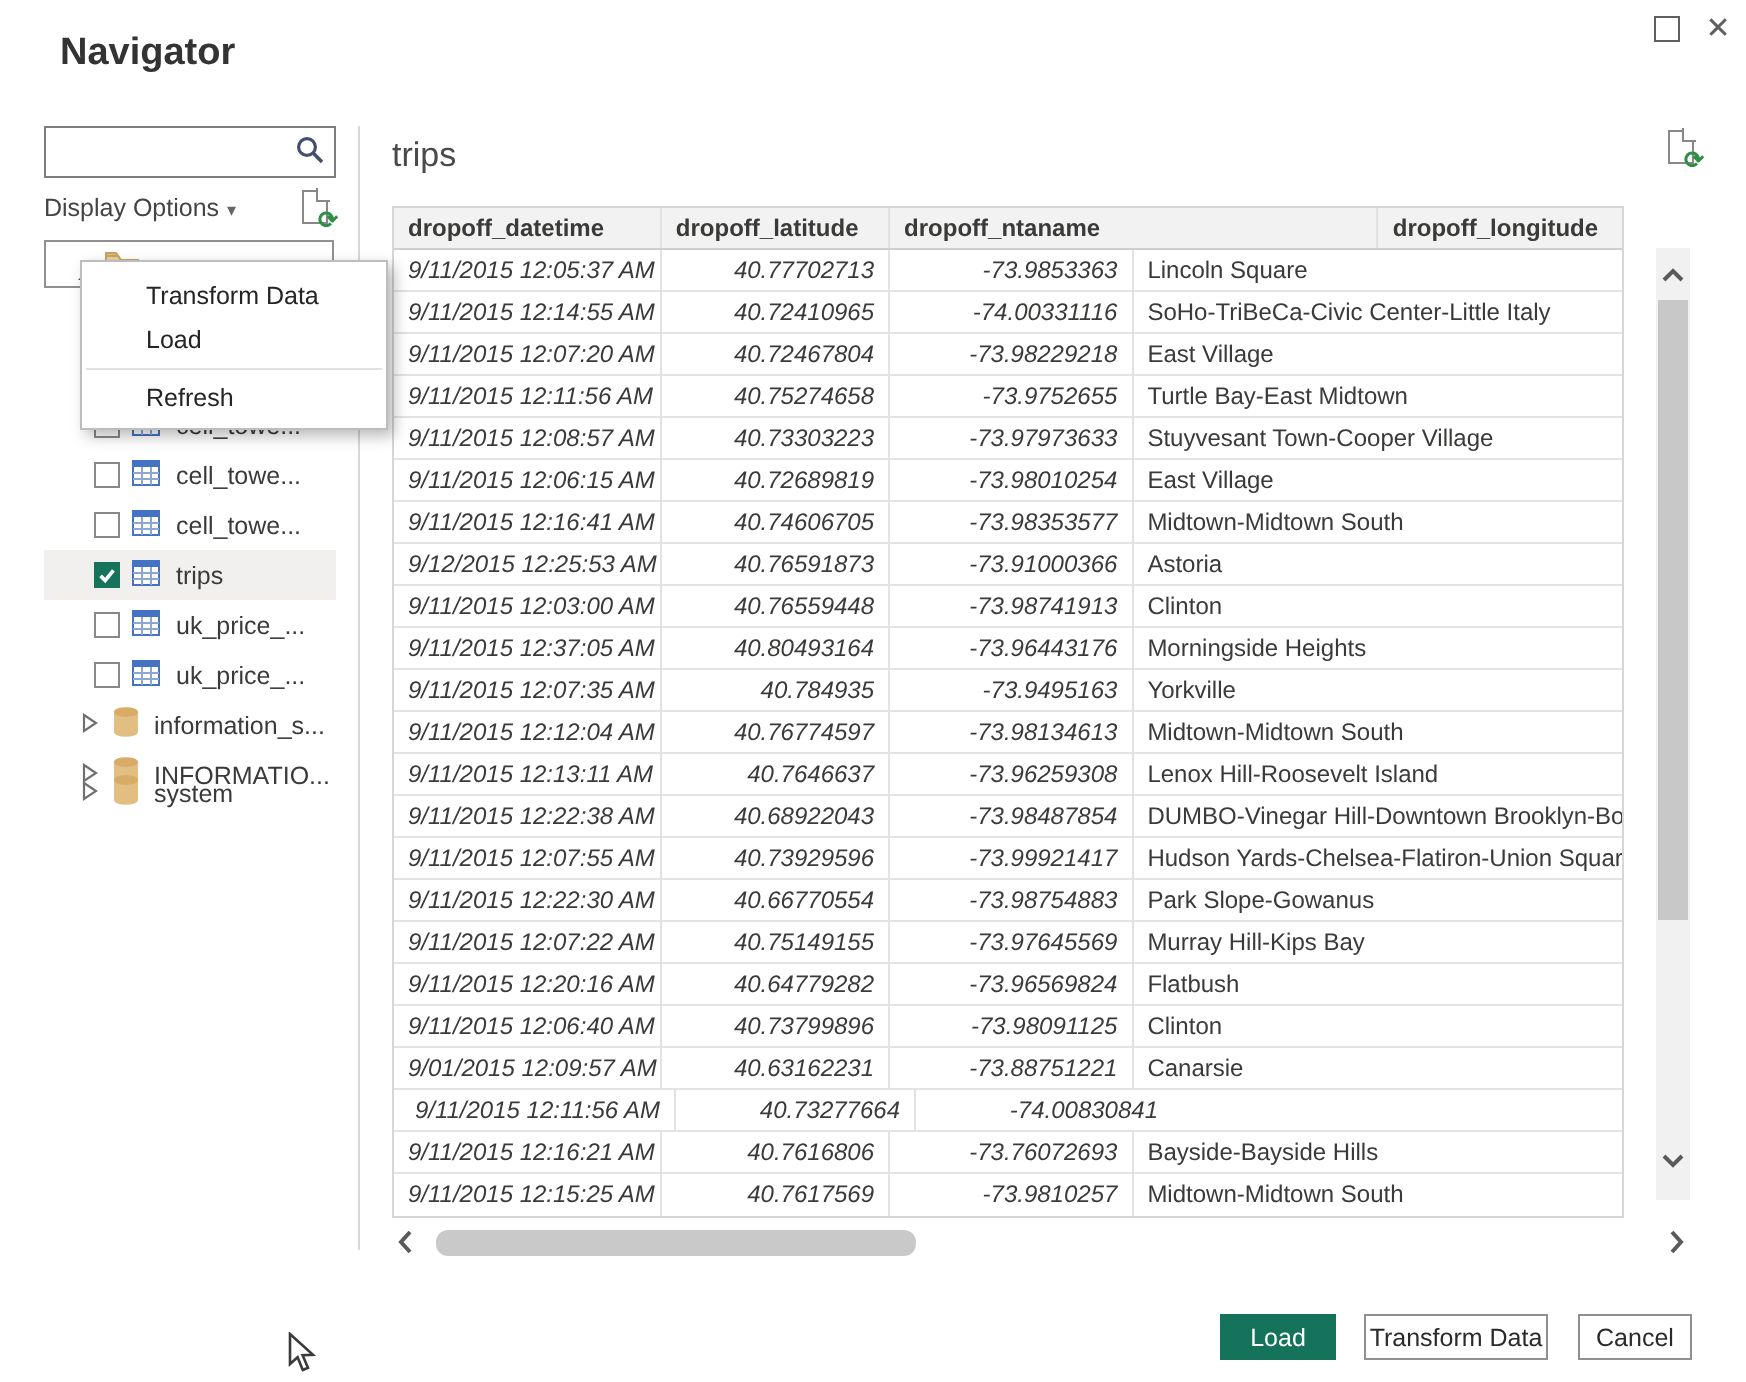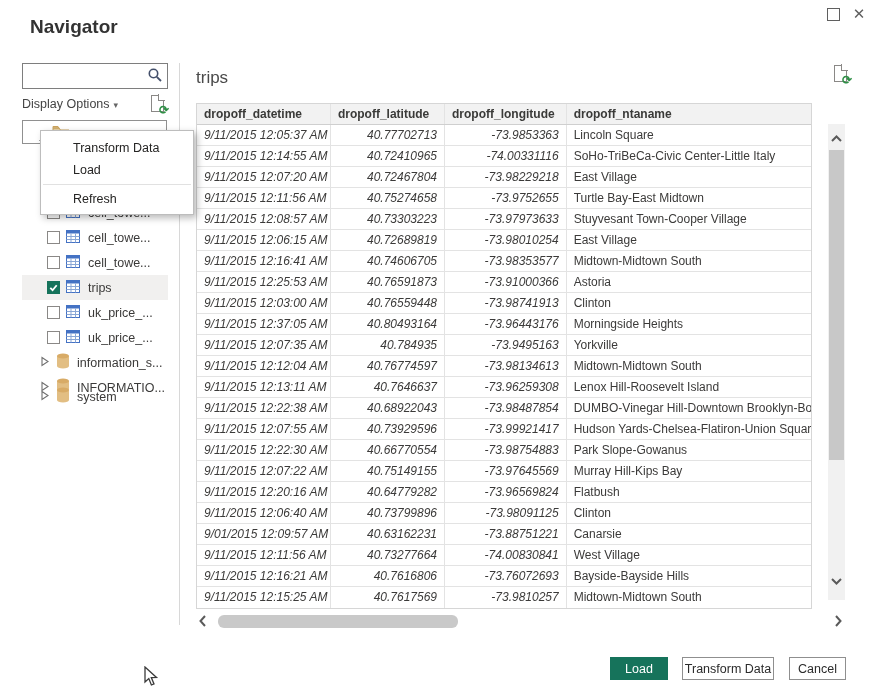--- a/index.html
+++ b/index.html
@@ -252,22 +252,22 @@
       <span class="fold"></span>
       <span class="spin">⟳</span>
     </span>
   </div>
   <div class="prev-title">trips</div>
 
   <div class="table">
       <div class="t-row t-head">
         <div class="t-cell" style="width: 141px;">dropoff_datetime</div>
         <div class="t-cell" style="width: 120px;">dropoff_latitude</div>
+        <div class="t-cell" style="width: 258px;">dropoff_ntaname</div>
         <div class="t-cell" style="width: 128px;">dropoff_longitude</div>
-        <div class="t-cell" style="width: 258px;">dropoff_ntaname</div>
       </div>
       <div class="t-row">
         <div class="t-cell num" style="width: 141px;">9/11/2015 12:05:37 AM</div>
         <div class="t-cell num" style="width: 120px;">40.77702713</div>
         <div class="t-cell num" style="width: 128px;">-73.9853363</div>
         <div class="t-cell txt" style="width: 258px;">Lincoln Square</div>
       </div>
       <div class="t-row">
         <div class="t-cell num" style="width: 141px;">9/11/2015 12:14:55 AM</div>
         <div class="t-cell num" style="width: 120px;">40.72410965</div>
@@ -298,21 +298,21 @@
         <div class="t-cell num" style="width: 128px;">-73.98010254</div>
         <div class="t-cell txt" style="width: 258px;">East Village</div>
       </div>
       <div class="t-row">
         <div class="t-cell num" style="width: 141px;">9/11/2015 12:16:41 AM</div>
         <div class="t-cell num" style="width: 120px;">40.74606705</div>
         <div class="t-cell num" style="width: 128px;">-73.98353577</div>
         <div class="t-cell txt" style="width: 258px;">Midtown-Midtown South</div>
       </div>
       <div class="t-row">
-        <div class="t-cell num" style="width: 141px;">9/11/2015 12:25:53 AM</div>
+        <div class="t-cell num" style="width: 141px;">9/12/2015 12:25:53 AM</div>
         <div class="t-cell num" style="width: 120px;">40.76591873</div>
         <div class="t-cell num" style="width: 128px;">-73.91000366</div>
         <div class="t-cell txt" style="width: 258px;">Astoria</div>
       </div>
       <div class="t-row">
         <div class="t-cell num" style="width: 141px;">9/11/2015 12:03:00 AM</div>
         <div class="t-cell num" style="width: 120px;">40.76559448</div>
         <div class="t-cell num" style="width: 128px;">-73.98741913</div>
         <div class="t-cell txt" style="width: 258px;">Clinton</div>
       </div>
@@ -379,21 +379,20 @@
       <div class="t-row">
         <div class="t-cell num" style="width: 141px;">9/01/2015 12:09:57 AM</div>
         <div class="t-cell num" style="width: 120px;">40.63162231</div>
         <div class="t-cell num" style="width: 128px;">-73.88751221</div>
         <div class="t-cell txt" style="width: 258px;">Canarsie</div>
       </div>
       <div class="t-row">
         <div class="t-cell num" style="width: 141px;">9/11/2015 12:11:56 AM</div>
         <div class="t-cell num" style="width: 120px;">40.73277664</div>
         <div class="t-cell num" style="width: 128px;">-74.00830841</div>
-        <div class="t-cell txt" style="width: 258px;">West Village</div>
       </div>
       <div class="t-row">
         <div class="t-cell num" style="width: 141px;">9/11/2015 12:16:21 AM</div>
         <div class="t-cell num" style="width: 120px;">40.7616806</div>
         <div class="t-cell num" style="width: 128px;">-73.76072693</div>
         <div class="t-cell txt" style="width: 258px;">Bayside-Bayside Hills</div>
       </div>
       <div class="t-row">
         <div class="t-cell num" style="width: 141px;">9/11/2015 12:15:25 AM</div>
         <div class="t-cell num" style="width: 120px;">40.7617569</div>

